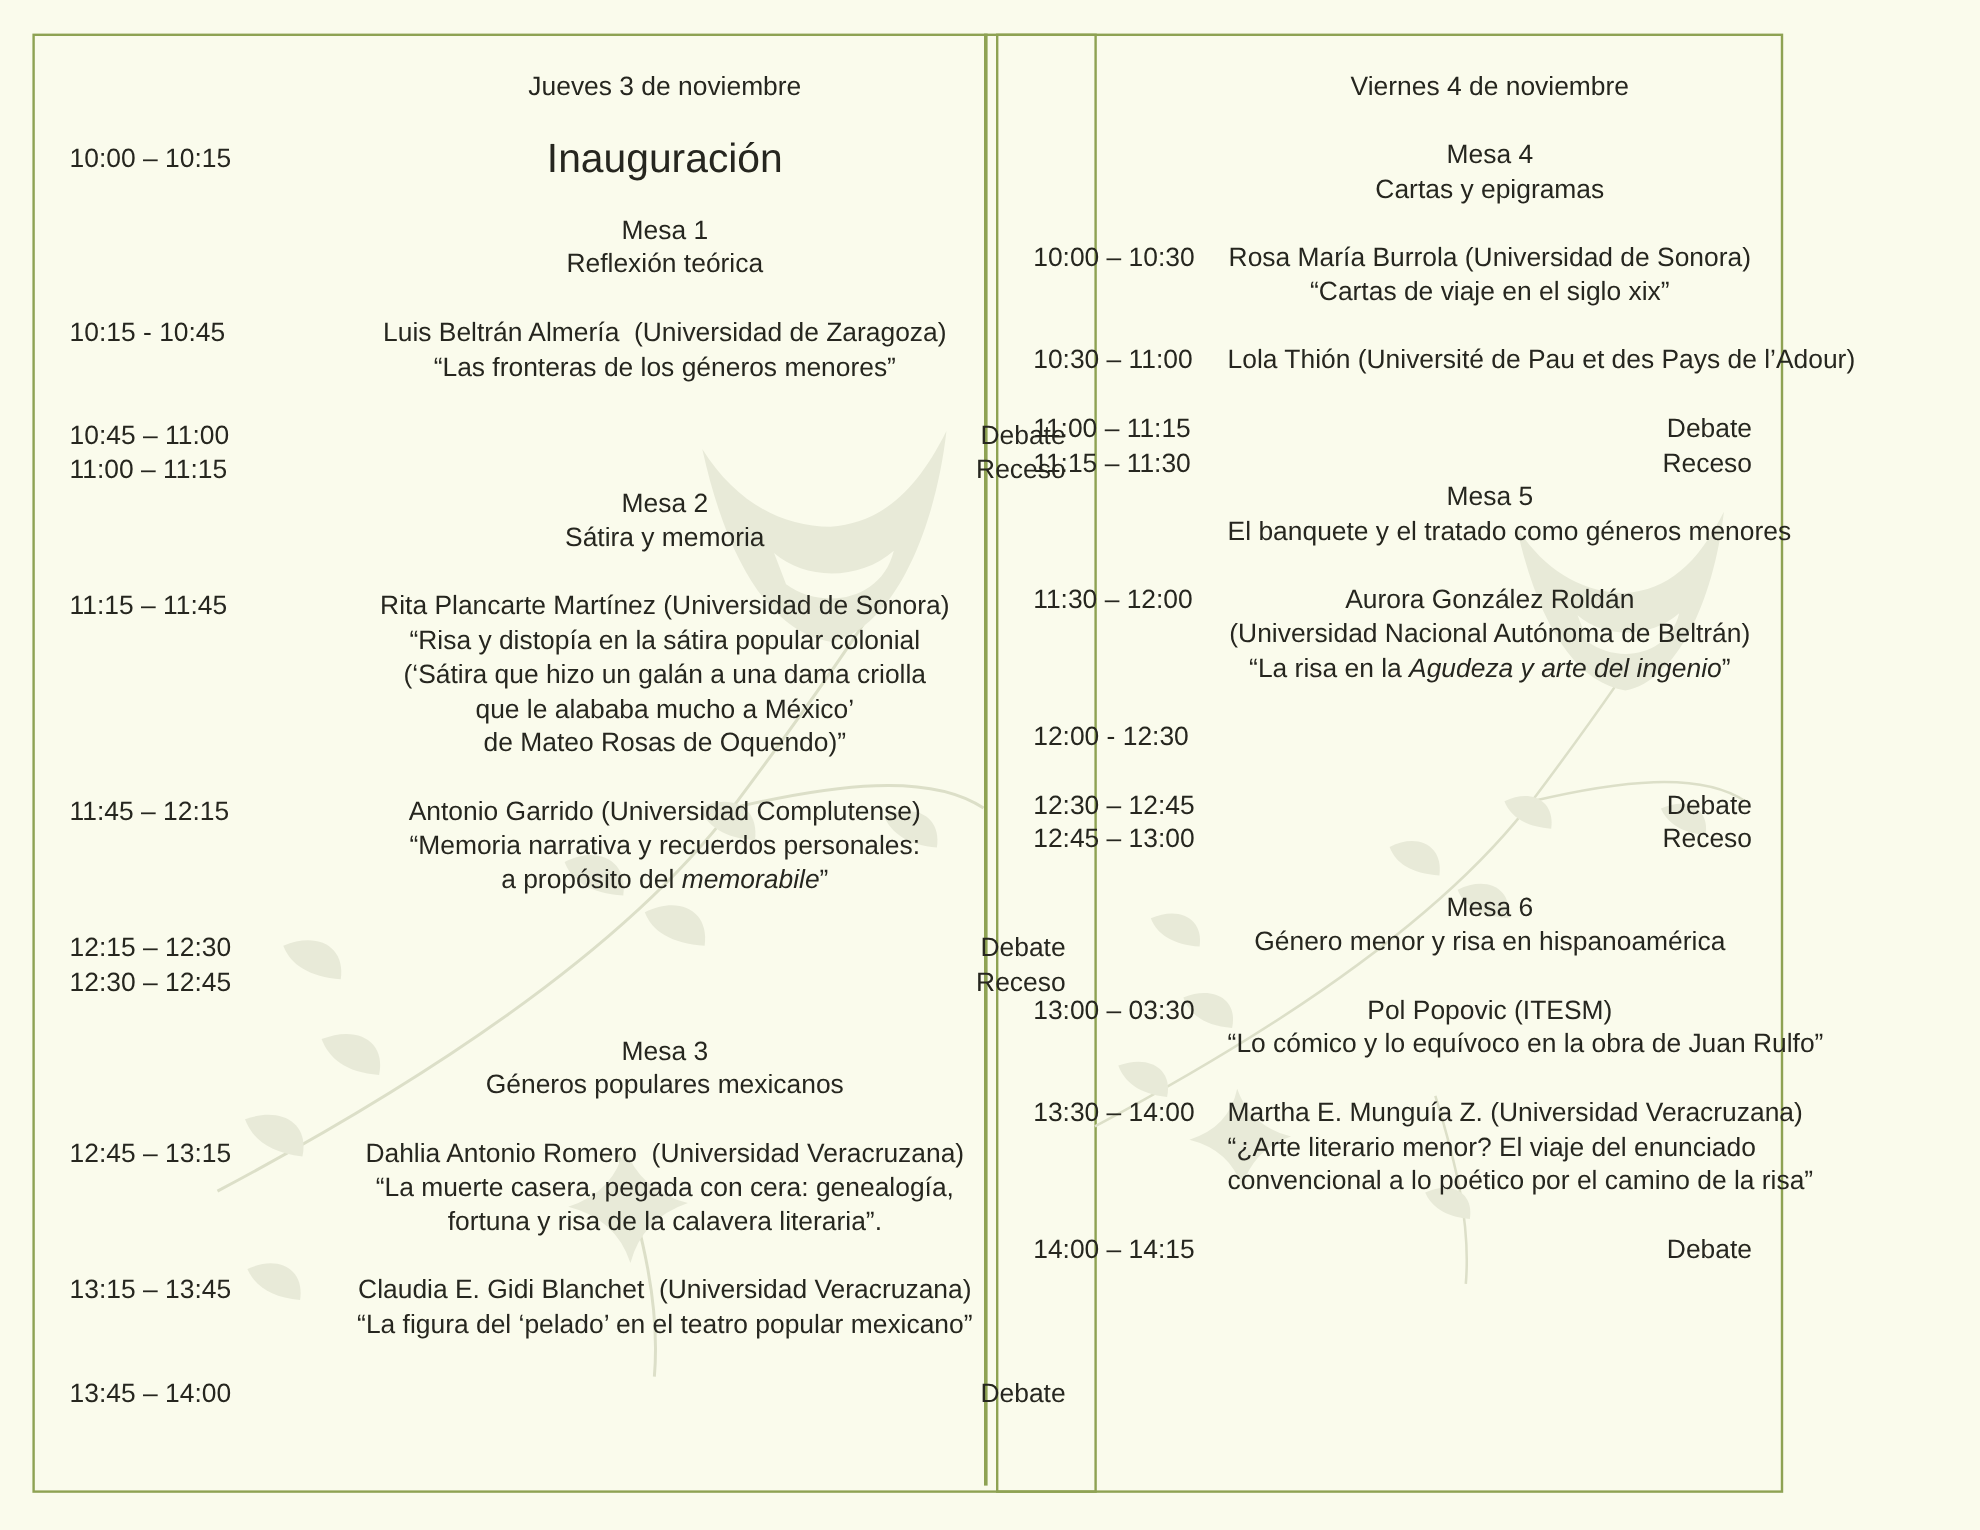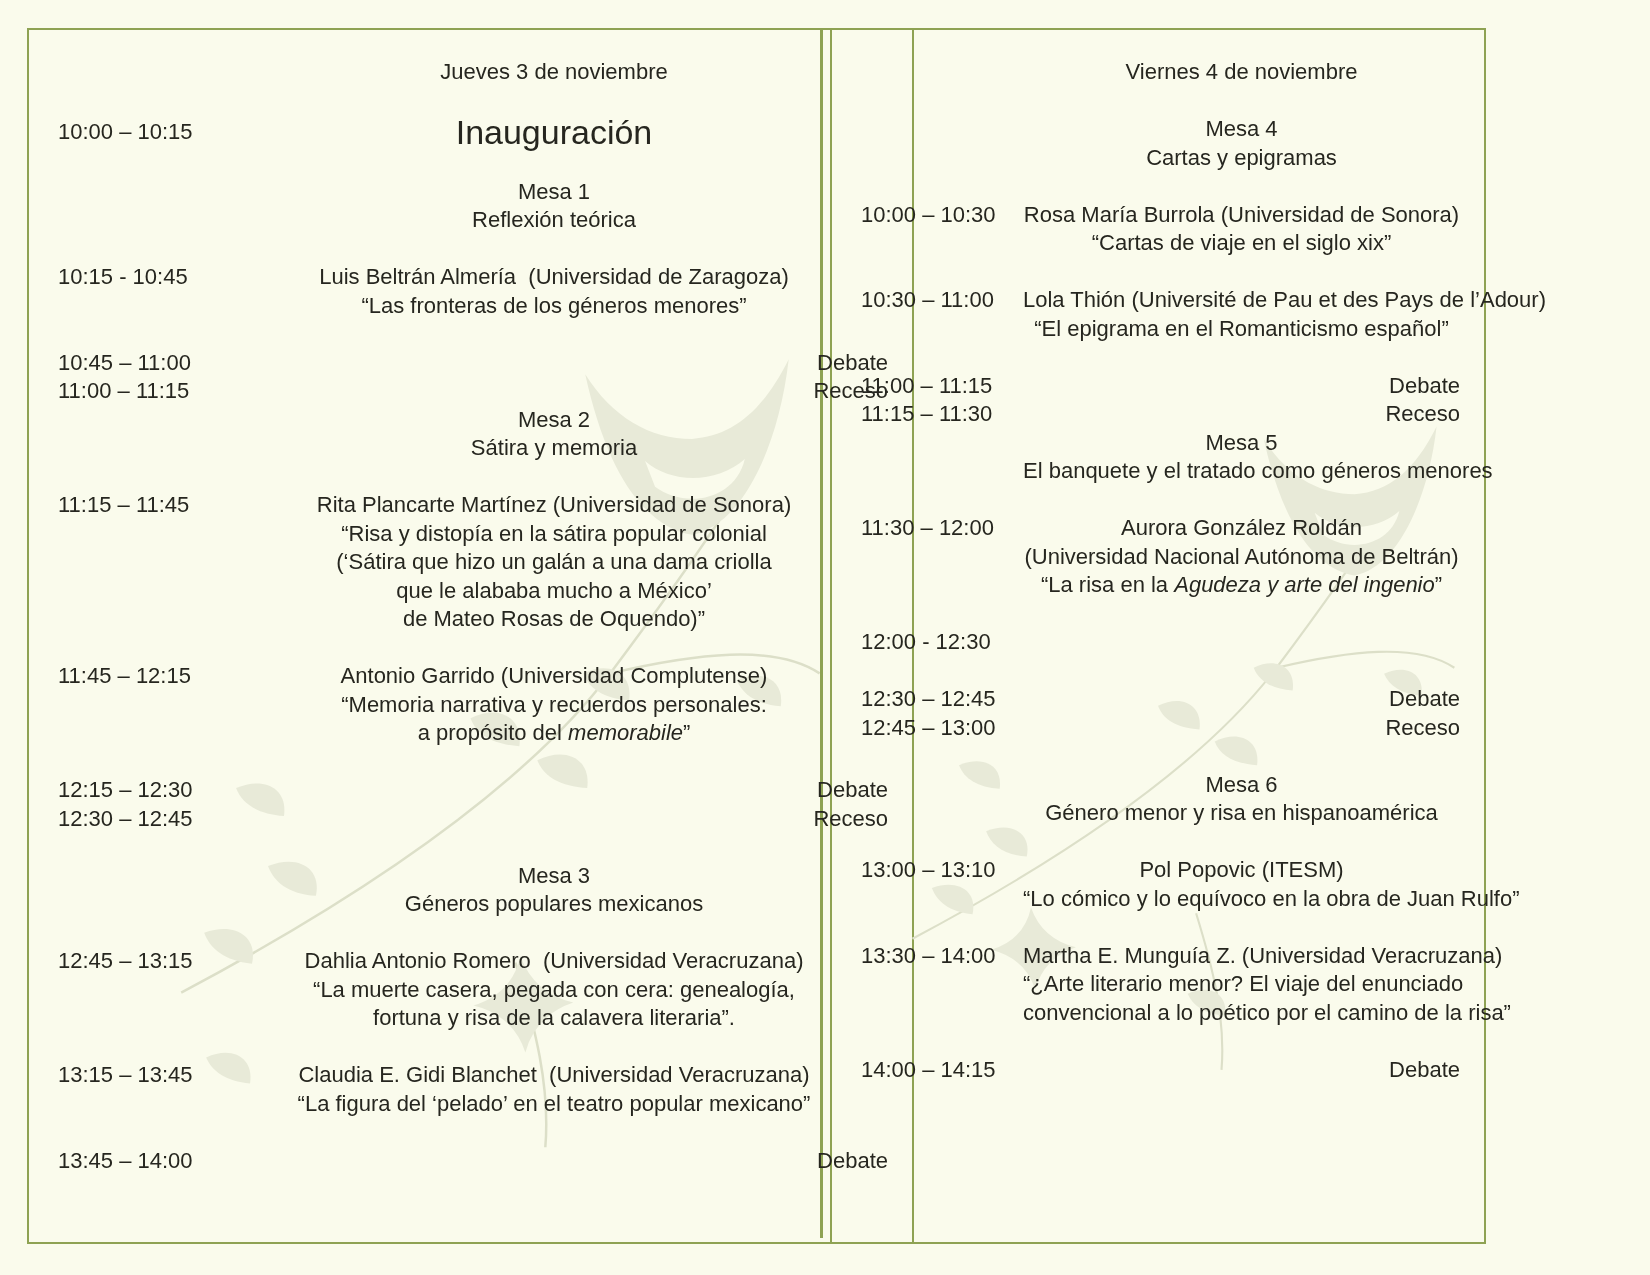--- a/index.html
+++ b/index.html
@@ -206,21 +206,20 @@
         <div class="time">10:00 – 10:30</div>
         <div class="content">
           <div class="line"><span>Rosa María Burrola (Universidad de Sonora)</span></div>
           <div class="line"><span>“Cartas de viaje en el siglo xix”</span></div>
         </div>
       </div>
       <div class="block session">
         <div class="time">10:30 – 11:00</div>
         <div class="content">
           <div class="line"><span>Lola Thión (Université de Pau et des Pays de l’Adour)</span></div>
-          <div class="line"><span>“El epigrama en el Romanticismo español”</span></div>
         </div>
       </div>
       <div class="block break">
         <div class="time">11:00 – 11:15</div>
         <div class="content">
           <div class="line"><span>Debate</span></div>
         </div>
       </div>
       <div class="block break">
         <div class="time">11:15 – 11:30</div>
@@ -259,21 +258,21 @@
         </div>
       </div>
       <div class="block heading">
         <div class="time"></div>
         <div class="content">
           <div class="line"><span>Mesa 6</span></div>
           <div class="line"><span>Género menor y risa en hispanoamérica</span></div>
         </div>
       </div>
       <div class="block session">
-        <div class="time">13:00 – 13:10</div>
+        <div class="time">13:00 – 03:30</div>
         <div class="content">
           <div class="line"><span>Pol Popovic (ITESM)</span></div>
           <div class="line"><span>“Lo cómico y lo equívoco en la obra de Juan Rulfo”</span></div>
         </div>
       </div>
       <div class="block session">
         <div class="time">13:30 – 14:00</div>
         <div class="content">
           <div class="line"><span>Martha E. Munguía Z. (Universidad Veracruzana)</span></div>
           <div class="line"><span>“¿Arte literario menor? El viaje del enunciado</span></div>

